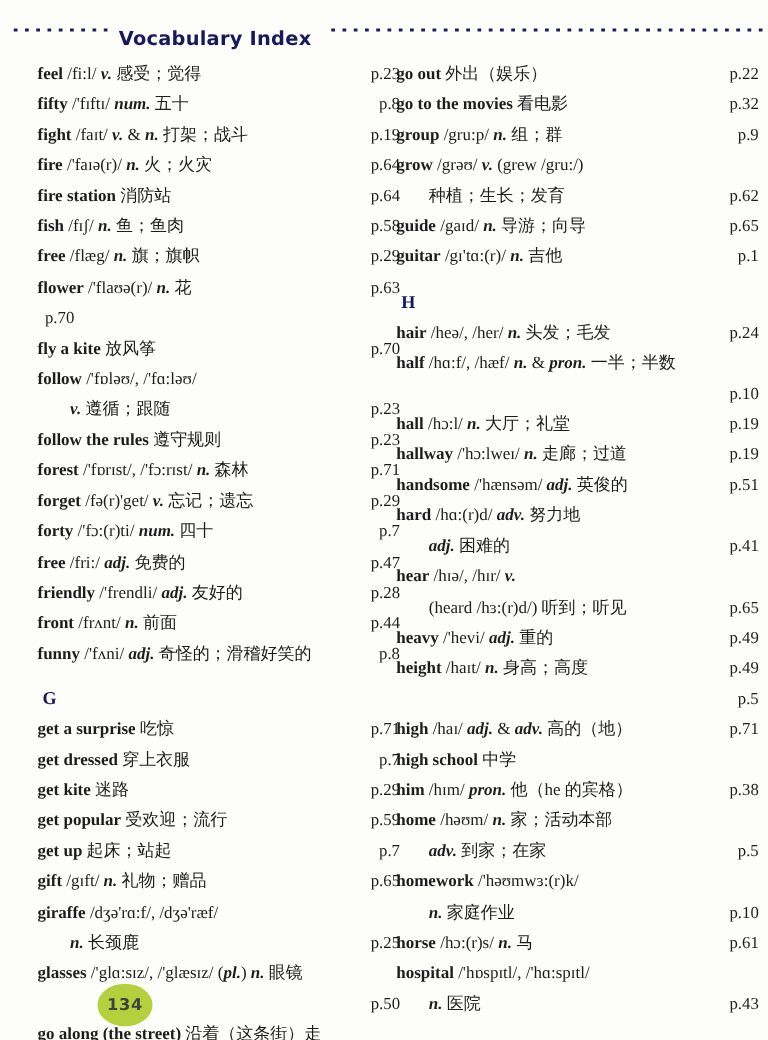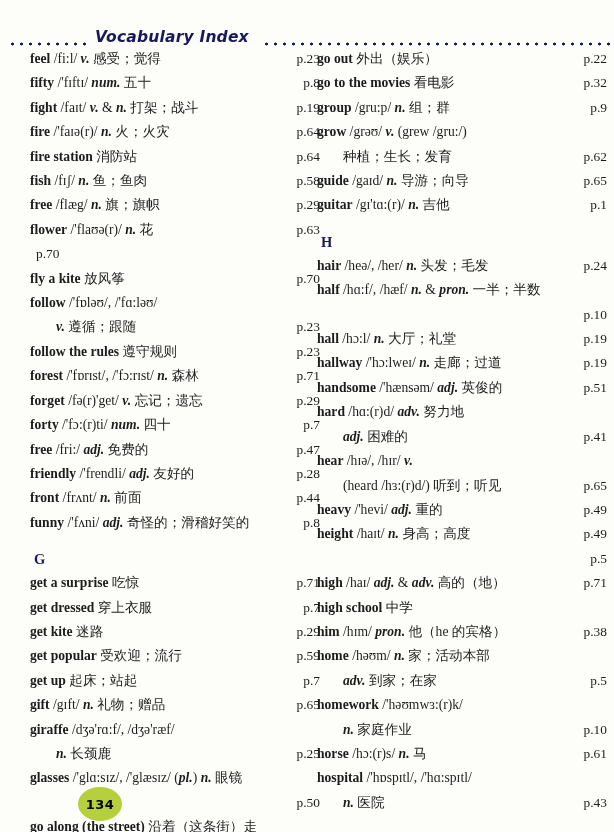--- a/index.html
+++ b/index.html
@@ -8,21 +8,21 @@
     background:#fdfdfa;
     font-family:"Liberation Serif","DejaVu Serif",serif;
     color:#1c1c1c;
     overflow:hidden;
     position:relative;
     -webkit-font-smoothing:antialiased;
   }
   
   .header{
     position:absolute;left:0;top:22px;width:614px;height:24px;
-    display:flex;align-items:flex-end;font-style:italic;
+    display:flex;align-items:flex-start;
   }
   .dots{
     flex:0 0 auto;height:4px;
     background-image:radial-gradient(circle, #1b1c5e 1.4px, rgba(0,0,0,0) 1.6px);
     background-size:9px 4px;background-repeat:repeat-x;background-position:0 50%;
   }
   .dots.left{width:82px;margin-left:8px;}
   .dots.right{flex:1 1 auto;margin-left:6px;margin-right:0;}
   .header-title{
     font-family:"DejaVu Sans","Liberation Sans",sans-serif;
@@ -65,21 +65,21 @@
   .ph{font-weight:normal;}        
   .pos{font-style:italic;font-weight:bold;}        
   .phrase{font-weight:bold;}      
 
   
   .page-badge{
     position:absolute;left:78px;top:787px;
     width:44px;height:34px;border-radius:50%;
     background:#b6cf3c;
     display:flex;align-items:center;justify-content:center;
-    color:#000000;font-family:"DejaVu Sans","Liberation Sans",sans-serif;
+    color:#404040;font-family:"DejaVu Sans","Liberation Sans",sans-serif;
     font-weight:bold;font-size:13px;letter-spacing:.5px;
   }
 </style>
 </head>
 <body>
 
 <div class="header">
   <div class="dots left"></div>
   <div class="header-title">Vocabulary Index</div>
   <div class="dots right"></div>

